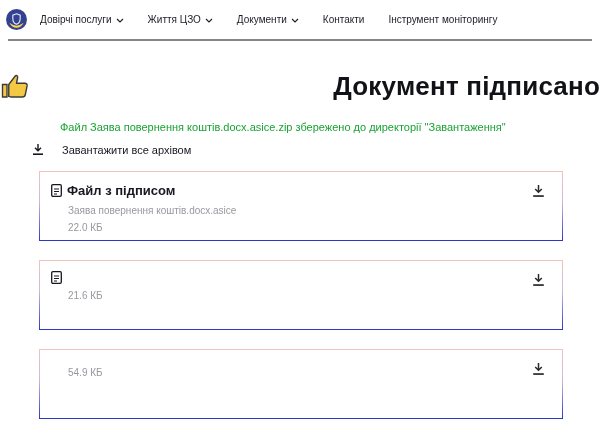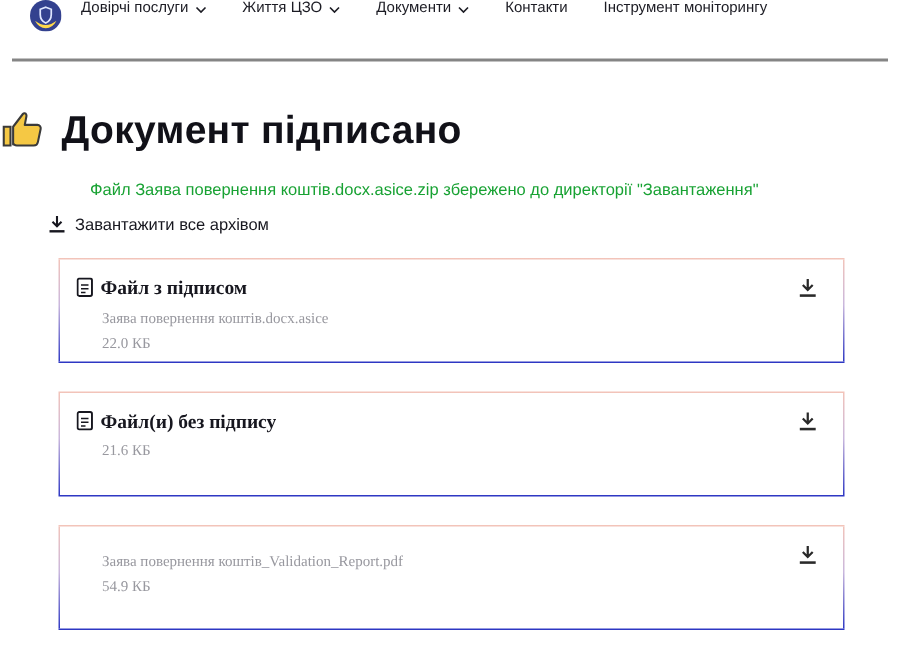--- a/index.html
+++ b/index.html
@@ -2,37 +2,37 @@
 <html><head>
 <meta charset="utf-8">
 <style>
   * { box-sizing: border-box; }
   html,body { margin:0; padding:0; }
   body {
     width:600px; height:434px; overflow:hidden;
     background:#ffffff; color:#17171f;
     font-family:"Liberation Sans", sans-serif;
   }
-  header { height:39px; display:flex; align-items:flex-start; padding:0 20px; }
+  header { height:39px; display:flex; align-items:center; padding:0 6px; }
   .logo { width:21px; height:21px; margin-right:13px; cursor:pointer; flex-shrink:0; }
   nav { display:flex; align-items:center; gap:24px; font-size:10px; color:#1c1c24; }
   .nav-item { display:flex; align-items:center; gap:4px; cursor:pointer; white-space:nowrap; font-weight:500; }
   .chev { display:inline-block; margin-top:1px; }
   .divider { height:2px; background:#858585; margin:0 8px; }
 
-  .title-row { margin-top:30px; display:flex; justify-content:flex-start; align-items:center; gap:11px; }
+  .title-row { margin-top:30px; display:flex; justify-content:space-between; align-items:center; gap:11px; }
   .title-row h1 { margin:0; font-size:26px; font-weight:bold; letter-spacing:0.2px; color:#111118; }
   .thumb { width:30px; height:30px; }
 
   .status { margin:19px 0 0 60px; font-size:11px; color:#18a233; }
-  .download-all { margin:10px 0 0 32px; display:inline-flex; align-items:center; gap:6px;
+  .download-all { margin:10px 0 0 32px; display:inline-flex; align-items:center; gap:18px;
                   font-size:11px; color:#17171f; cursor:pointer; background:none; border:none;
                   font-family:"Liberation Sans", sans-serif; padding:0; }
 
-  .cards { margin:11px 0 0 39px; width:524px;font-family:Liberation Serif, serif; }
+  .cards { margin:11px 0 0 39px; width:524px; }
   .card {
     height:70px; padding:11px 17px 0 11px; margin-bottom:19px;
     display:flex; align-items:flex-start; justify-content:space-between;
     border:1.5px solid;
     border-image: linear-gradient(180deg, #f3c4b9 0%, #c9b7dd 45%, #2c36c3 100%) 1;
     background:#fff;
   }
   .card:last-child { margin-bottom:0; }
   .card-left { min-width:0; }
   .card-title-row { display:flex; align-items:center; gap:5px; }
@@ -122,35 +122,33 @@
       </button>
     </div>
 
     <div class="card">
       <div class="card-left">
         <div class="card-title-row">
           <svg class="doc-ic" width="11" height="13" viewBox="0 0 11 13">
             <rect x="0.7" y="0.7" width="9.6" height="11.6" rx="1.2" fill="none" stroke="#17171f" stroke-width="1.3"></rect>
             <path d="M3 5h5M3 7.5h5M3 10h3" stroke="#17171f" stroke-width="1"></path>
           </svg>
-          <span class="card-title">Файл(и) без підпису</span>
         </div>
         <div class="card-size">21.6 КБ</div>
       </div>
       <button class="dl-btn">
         <svg width="13" height="14" viewBox="0 0 13 14">
           <path d="M6.5 1v6.8M3.2 5 6.5 8.3 9.8 5" stroke="#2a2a2a" stroke-width="1.5" fill="none"></path>
           <rect x="1.2" y="11.2" width="10.6" height="1.7" fill="#2a2a2a"></rect>
         </svg>
       </button>
     </div>
 
     <div class="card">
       <div class="card-left">
-        <div class="card-filename">Заява повернення коштів_Validation_Report.pdf</div>
         <div class="card-size">54.9 КБ</div>
       </div>
       <button class="dl-btn">
         <svg width="13" height="14" viewBox="0 0 13 14">
           <path d="M6.5 1v6.8M3.2 5 6.5 8.3 9.8 5" stroke="#2a2a2a" stroke-width="1.5" fill="none"></path>
           <rect x="1.2" y="11.2" width="10.6" height="1.7" fill="#2a2a2a"></rect>
         </svg>
       </button>
     </div>
 

